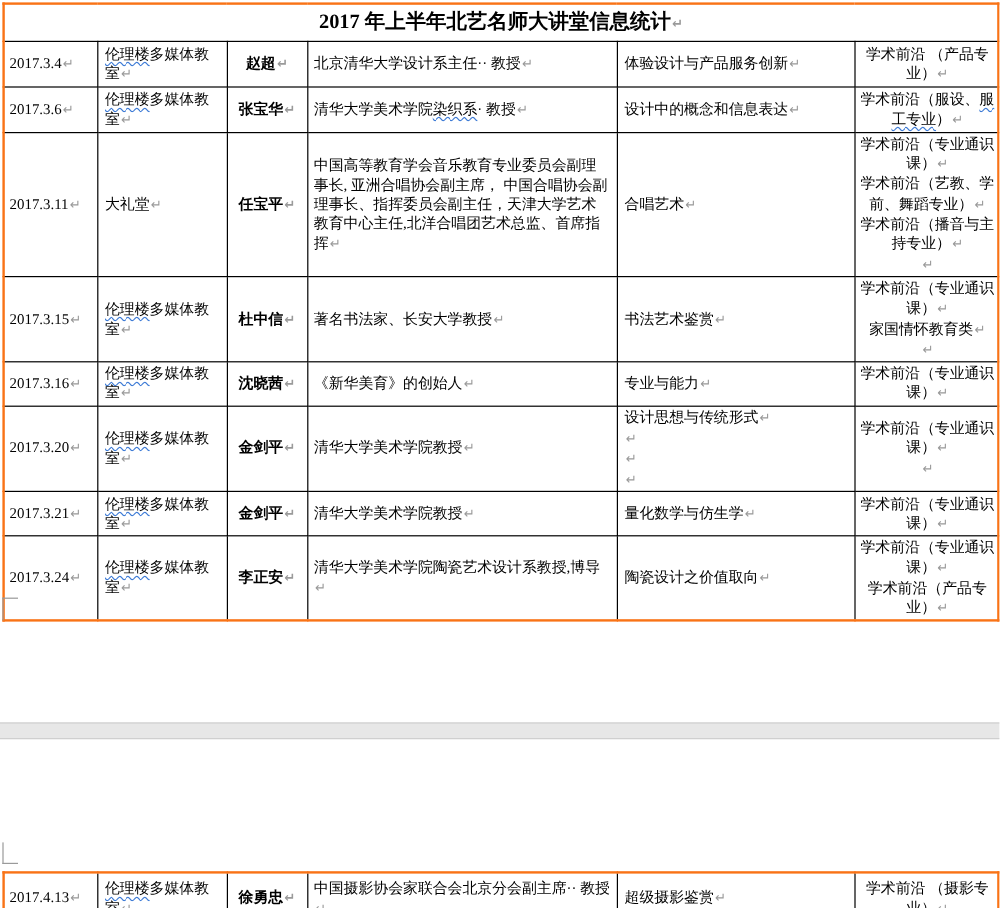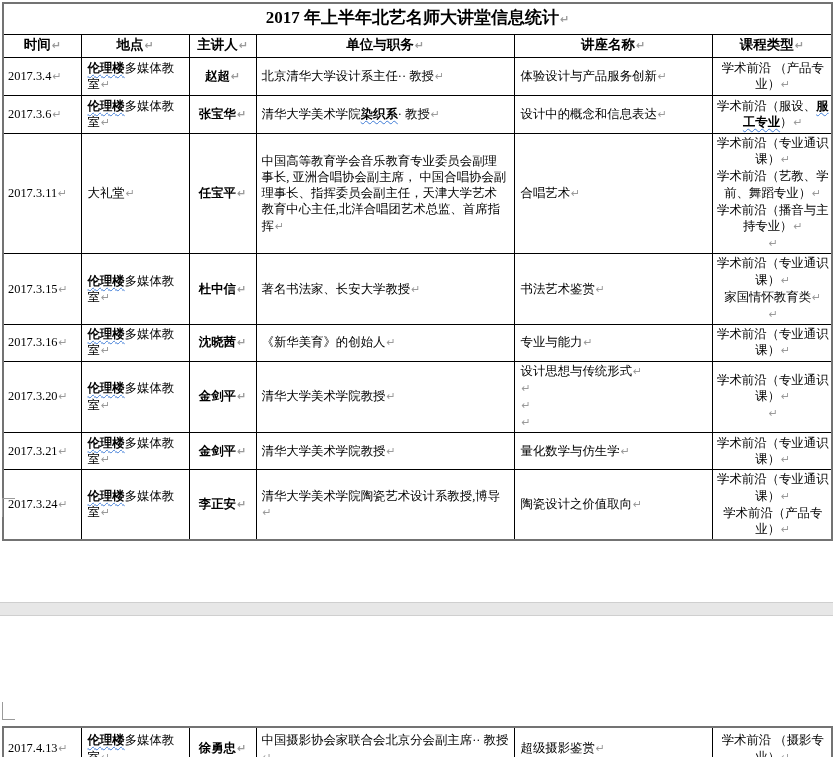--- a/index.html
+++ b/index.html
@@ -6,21 +6,21 @@
   body{
     width:833px;height:757px;overflow:hidden;position:relative;
     background:#ffffff;
     font-family:"Liberation Serif","DejaVu Serif",serif;
     color:#000;
   }
   .page{position:absolute;inset:0;}
   table.doc-table{
     border-collapse:collapse;table-layout:fixed;
     position:absolute;left:2px;width:829px;
-    border:2px solid #737373;
+    border:2px solid #f97316;
   }
   #table-main{top:2px;}
   #table-cont{top:726px;}
   .doc-table td,.doc-table th{
     border:1px solid #000;
     vertical-align:middle;
     padding:1px 4px;
     font-size:12.4px;line-height:16.2px;
     word-break:break-all;
     font-weight:normal;
@@ -46,21 +46,20 @@
     font-family:"DejaVu Sans",sans-serif;
     margin-left:1px;
   }
   .sp{
     text-decoration-line:underline;
     text-decoration-style:wavy;
     text-decoration-color:#3f7cd6;
     text-decoration-thickness:1px;
     text-underline-offset:2px;
     text-decoration-skip-ink:none;
-    font-weight:bold;
   }
   .page-gap{
     position:absolute;left:0;top:602px;width:833px;height:12px;
     background:#e7e7e7;
     border-top:1px solid #cfcfcf;border-bottom:1px solid #cfcfcf;
   }
   .corner-mark{position:absolute;left:2px;width:12px;}
   .mark-bottom{top:498px;height:18px;border-left:1px solid #9a9a9a;border-top:1px solid #9a9a9a;}
   .mark-top{top:702px;height:17px;border-left:1px solid #9a9a9a;border-bottom:1px solid #9a9a9a;}
 </style>
@@ -75,28 +74,20 @@
         <col style="width:108px">
         <col style="width:67px">
       <col style="width:258px">
         <col style="width:198px">
         <col style="width:120px">
     </colgroup>
     <thead>
       <tr class="title-row">
         <th colspan="6"><span>2017 年上半年北艺名师大讲堂信息统计</span><span class="pm">↵</span></th>
       </tr>
-      <tr class="head-row" id="head-row">
-          <th>时间<span class="pm">↵</span></th>
-          <th>地点<span class="pm">↵</span></th>
-          <th>主讲人<span class="pm">↵</span></th>
-          <th>单位与职务<span class="pm">↵</span></th>
-          <th>讲座名称<span class="pm">↵</span></th>
-          <th>课程类型<span class="pm">↵</span></th>
-        </tr>
     </thead>
     <tbody id="tbody-main">
         <tr style="height: 38px; margin-top: 27px;">
           <td class="c-date">
             <div class="p">2017.3.4<span class="pm">↵</span></div>
           </td>
           <td class="c-loc">
             <div class="p"><span class="sp">伦理楼</span>多媒体教室<span class="pm">↵</span></div>
           </td>
           <td class="c-spk">

